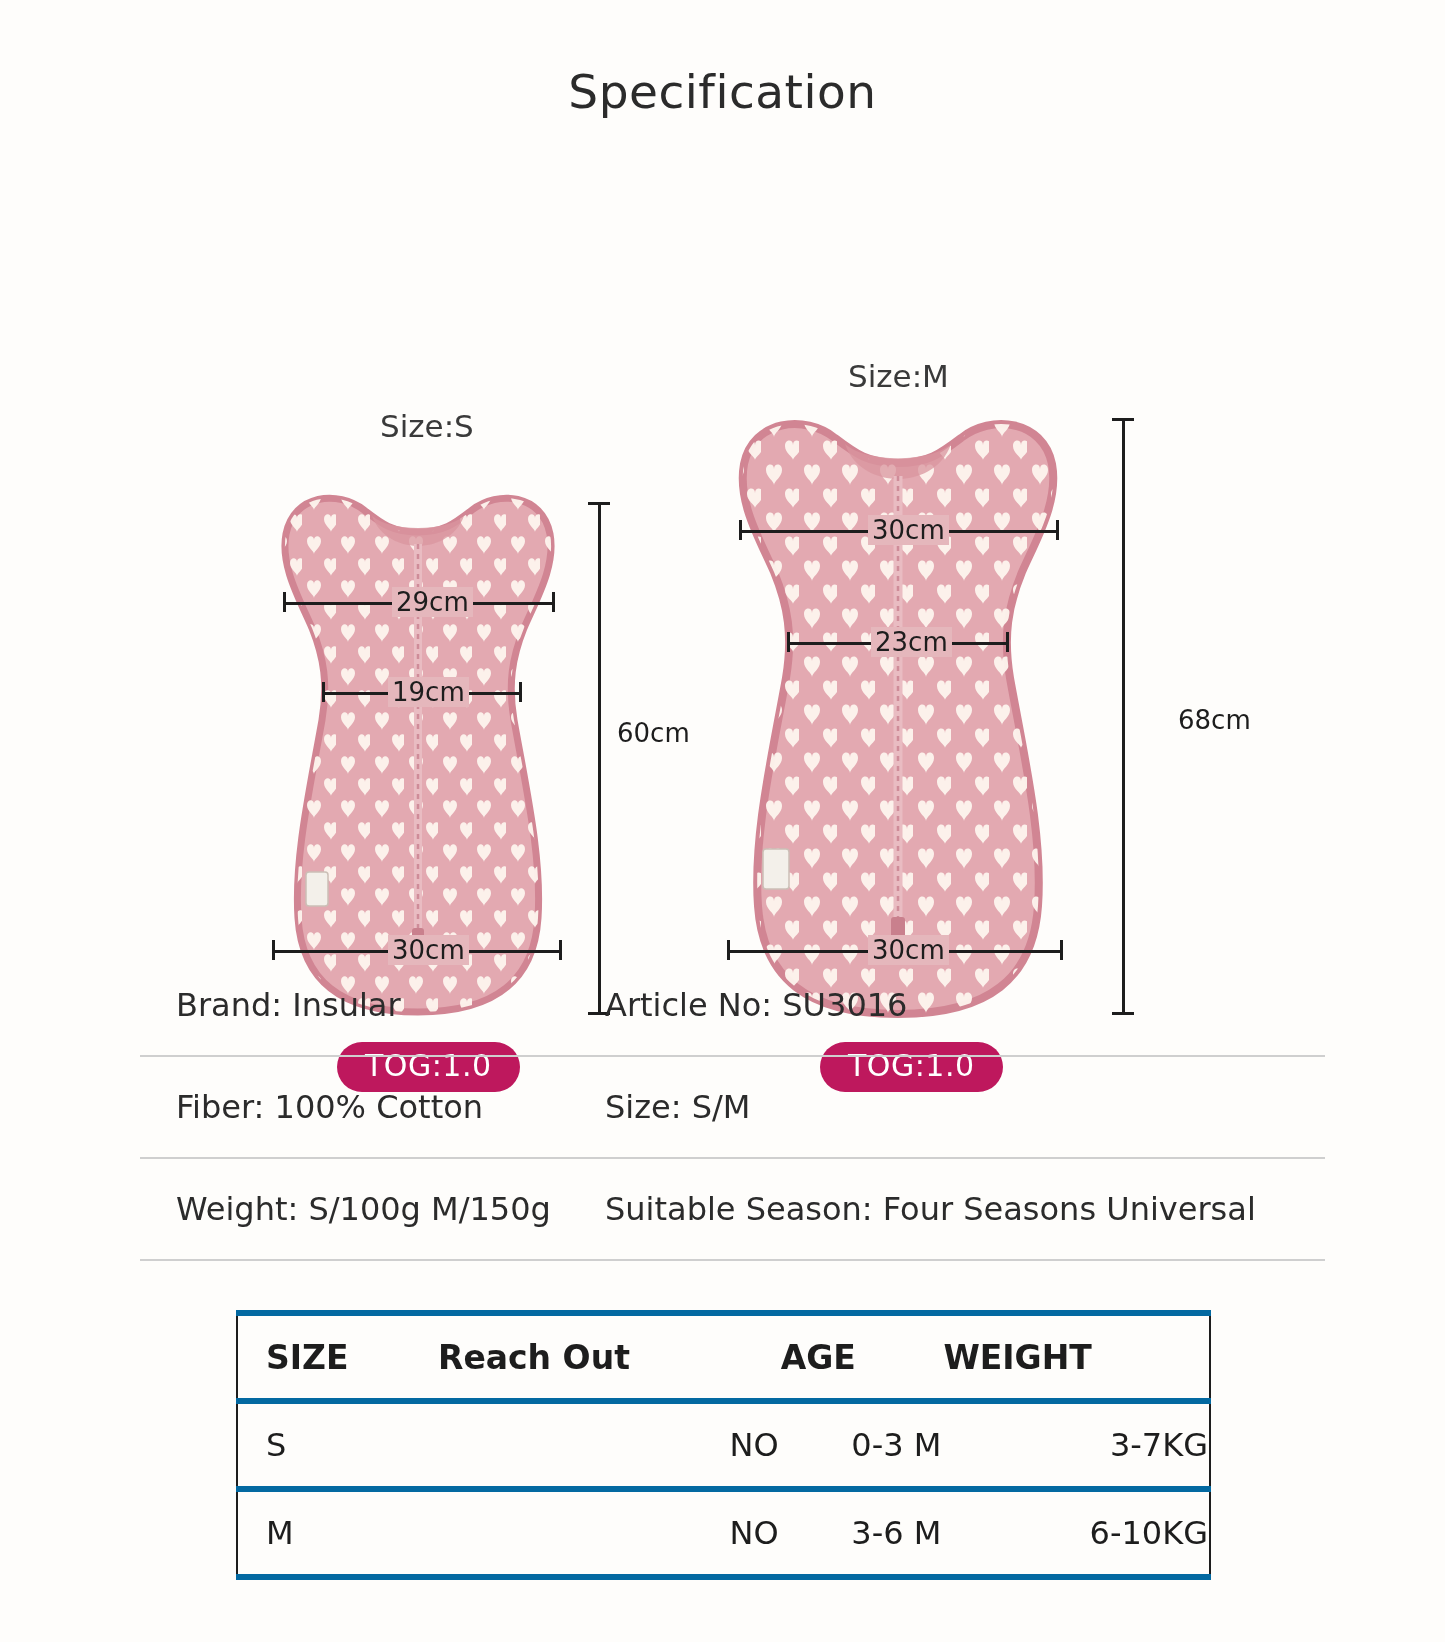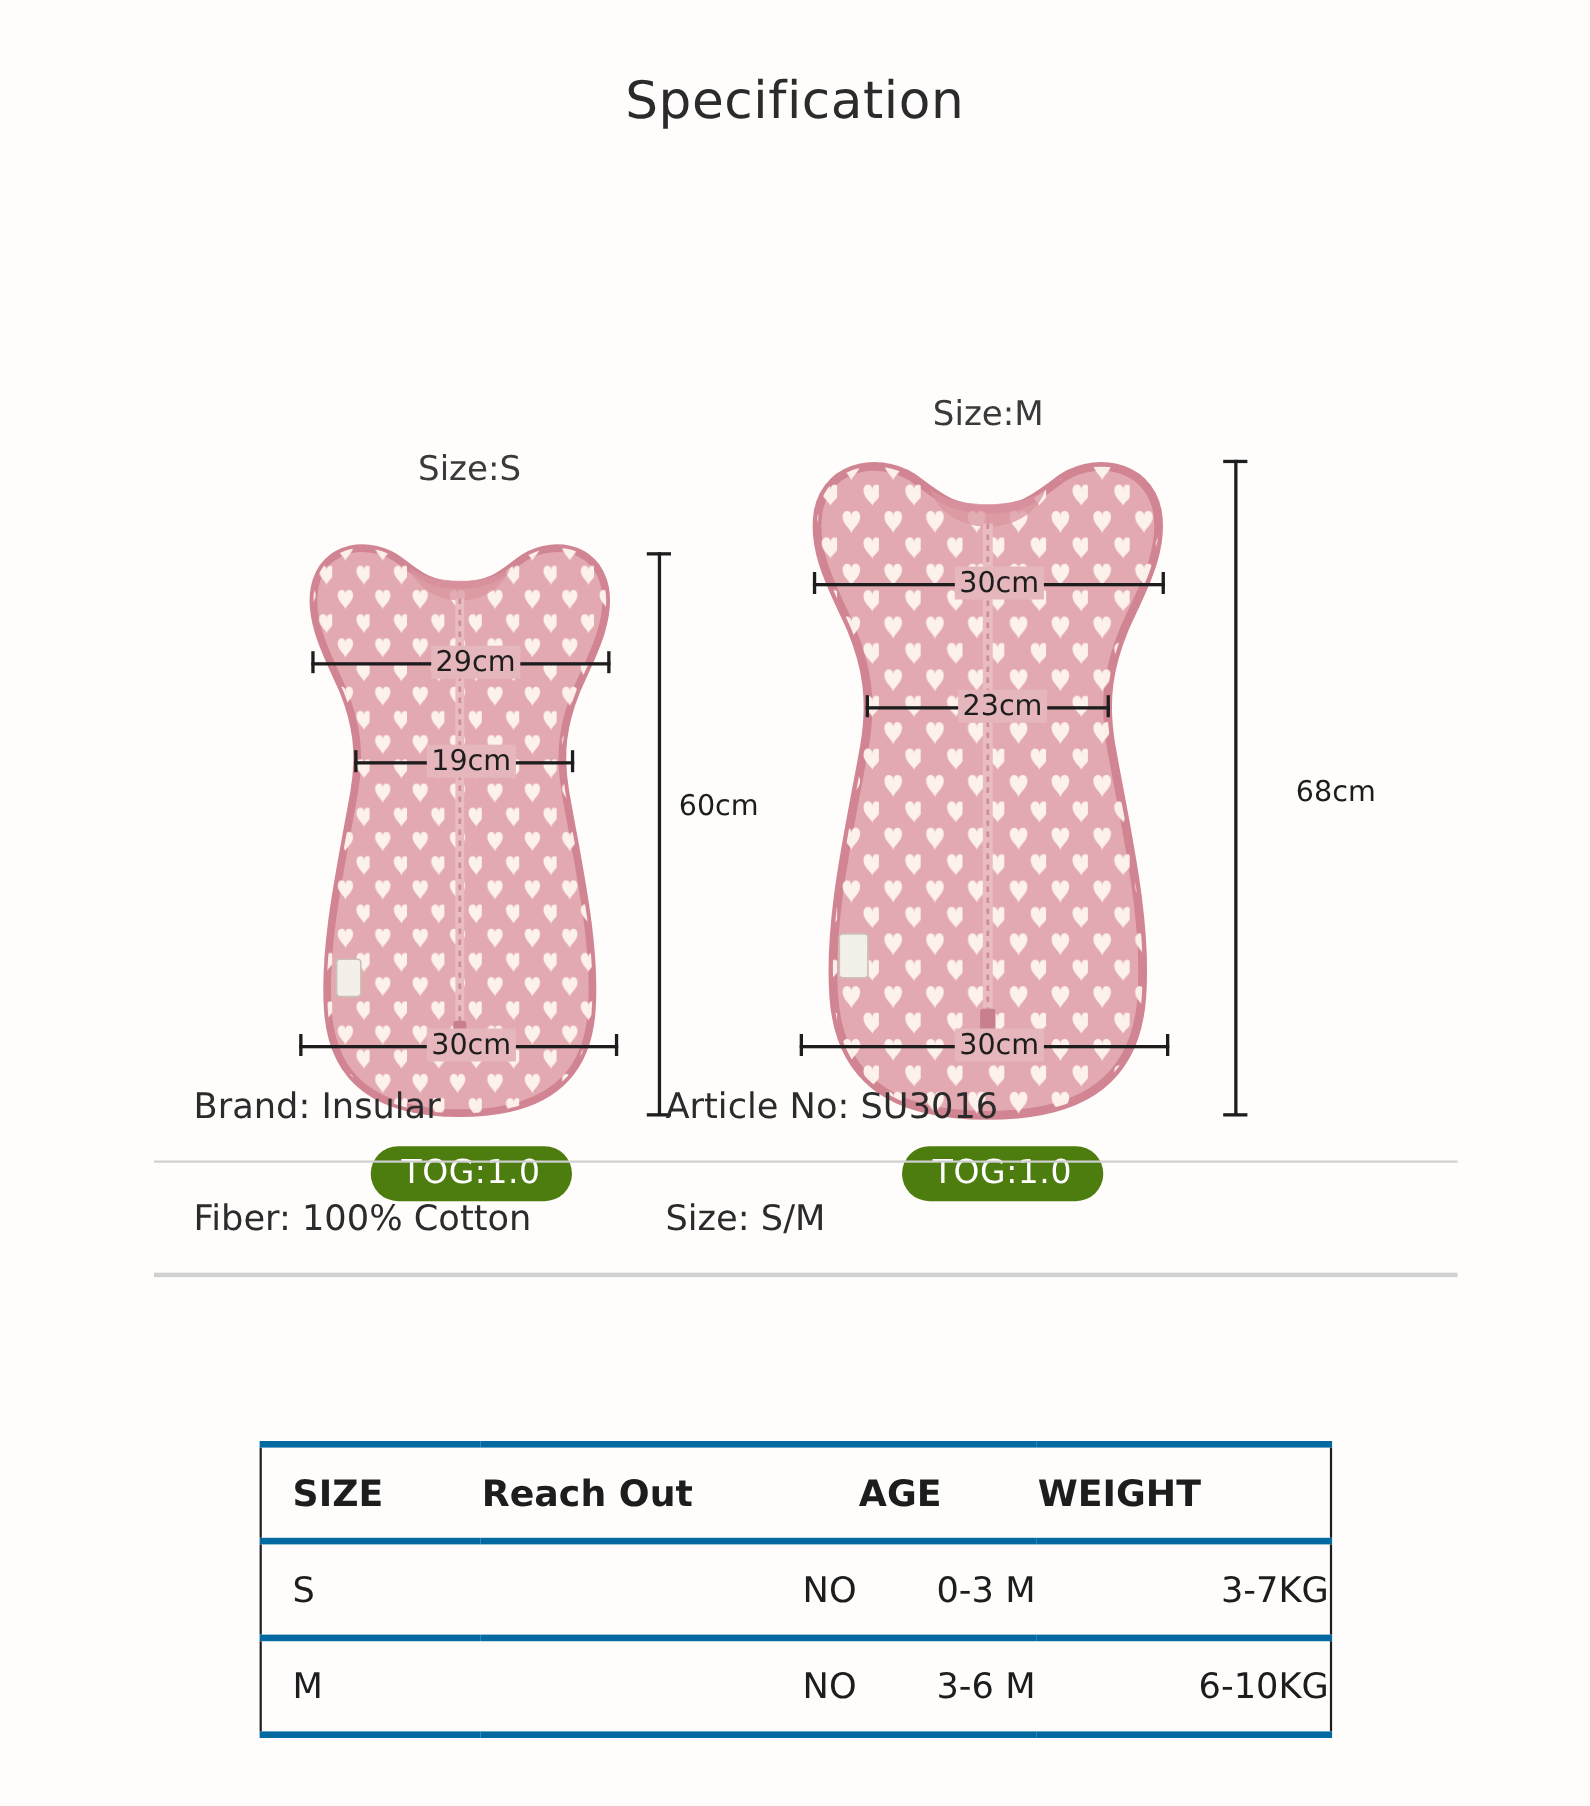--- a/index.html
+++ b/index.html
@@ -73,21 +73,21 @@
     color: #1d1d1d;
     white-space: nowrap;
   }
   .dim-text.boxed {
     background: #e5b7bc;
     padding: 0 4px;
   }
 
   .tog-badge {
     position: absolute;
-    background: #4d7c0f;
+    background: #be185d;
     color: #ffffff;
     font-size: 30px;
     border-radius: 28px;
     padding: 6px 28px 9px 28px;
     letter-spacing: 0.5px;
   }
   #tog-s { left: 337px; top: 892px; }
   #tog-m { left: 820px; top: 892px; }
 
   
@@ -308,20 +308,24 @@
   <div class="spec-row">
     <div class="c1">Brand: Insular</div>
     <div class="c2">Article No: SU3016</div>
   </div>
   <div class="divider"></div>
   <div class="spec-row">
     <div class="c1">Fiber: 100% Cotton</div>
     <div class="c2">Size: S/M</div>
   </div>
   <div class="divider"></div>
+  <div class="spec-row">
+    <div class="c1">Weight: S/100g   M/150g</div>
+    <div class="c2">Suitable Season: Four Seasons Universal</div>
+  </div>
   <div class="divider"></div>
 </div>
 
 <table class="size-table">
   <thead>
     <tr>
       <th class="col-first">SIZE</th>
       <th>Reach Out</th>
       <th>AGE</th>
       <th>WEIGHT</th>

